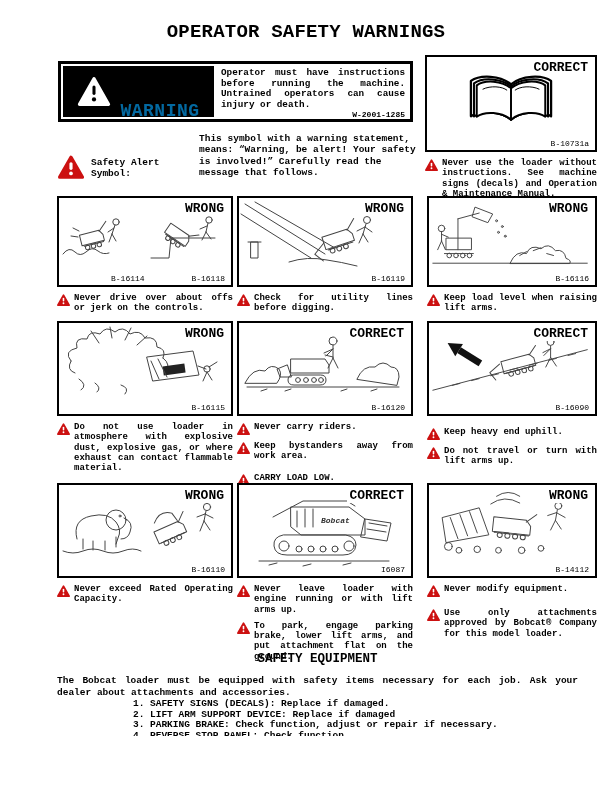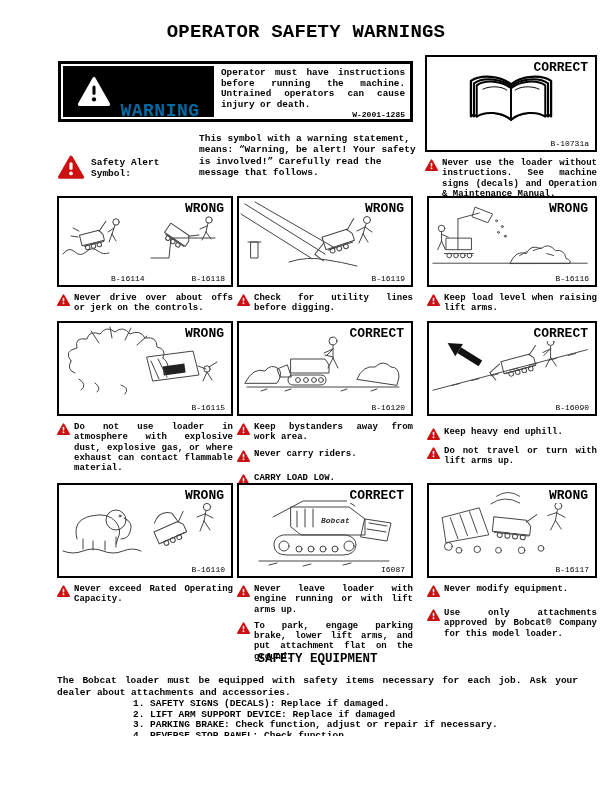--- a/index.html
+++ b/index.html
@@ -261,27 +261,27 @@
             <circle cx="82" cy="57" r="2.4"></circle>
           <path d="M8 64 h152 M22 68 l6 -2 M46 68 l6 -2 M102 68 l6 -2 M132 68 l6 -2"></path>
         </g>
       </svg>
       <div class="fig-code">B-16120</div>
     </div>
     <div class="caption">
       <svg class="cap-tri" viewBox="0 0 23 21">
           <use href="#alert-tri"></use>
         </svg>
+      <p>Never carry riders.</p>
+    </div>
+    <div class="caption">
+      <svg class="cap-tri" viewBox="0 0 23 21">
+          <use href="#alert-tri"></use>
+        </svg>
       <p>Keep bystanders away from work area.</p>
-    </div>
-    <div class="caption">
-      <svg class="cap-tri" viewBox="0 0 23 21">
-          <use href="#alert-tri"></use>
-        </svg>
-      <p>Never carry riders.</p>
     </div>
     <div class="caption gap-lg">
       <svg class="cap-tri" viewBox="0 0 23 21">
           <use href="#alert-tri"></use>
         </svg>
       <p>CARRY LOAD LOW.</p>
     </div>
   </div>
 
   <div class="cell" style="left:427px;top:321px;width:170px;">
@@ -416,21 +416,21 @@
           <circle cx="20" cy="62" r="4"></circle>
             <circle cx="31" cy="66" r="3"></circle>
             <circle cx="50" cy="65" r="3.4"></circle>
             <circle cx="72" cy="66" r="3"></circle>
             <circle cx="96" cy="66" r="3.4"></circle>
             <circle cx="116" cy="64" r="3"></circle>
           <circle cx="134" cy="20" r="3.6"></circle>
           <path d="M133 24 l-2 11 M131 35 l-5 10 M131 35 l6 9 M132 27 l-9 3 M132 27 l9 5"></path>
         </g>
       </svg>
-      <div class="fig-code">B-16117</div>
+      <div class="fig-code">B-14112</div>
     </div>
     <div class="caption">
       <svg class="cap-tri" viewBox="0 0 23 21">
           <use href="#alert-tri"></use>
         </svg>
       <p>Never modify equipment.</p>
     </div>
     <div class="caption gap-lg">
       <svg class="cap-tri" viewBox="0 0 23 21">
           <use href="#alert-tri"></use>

